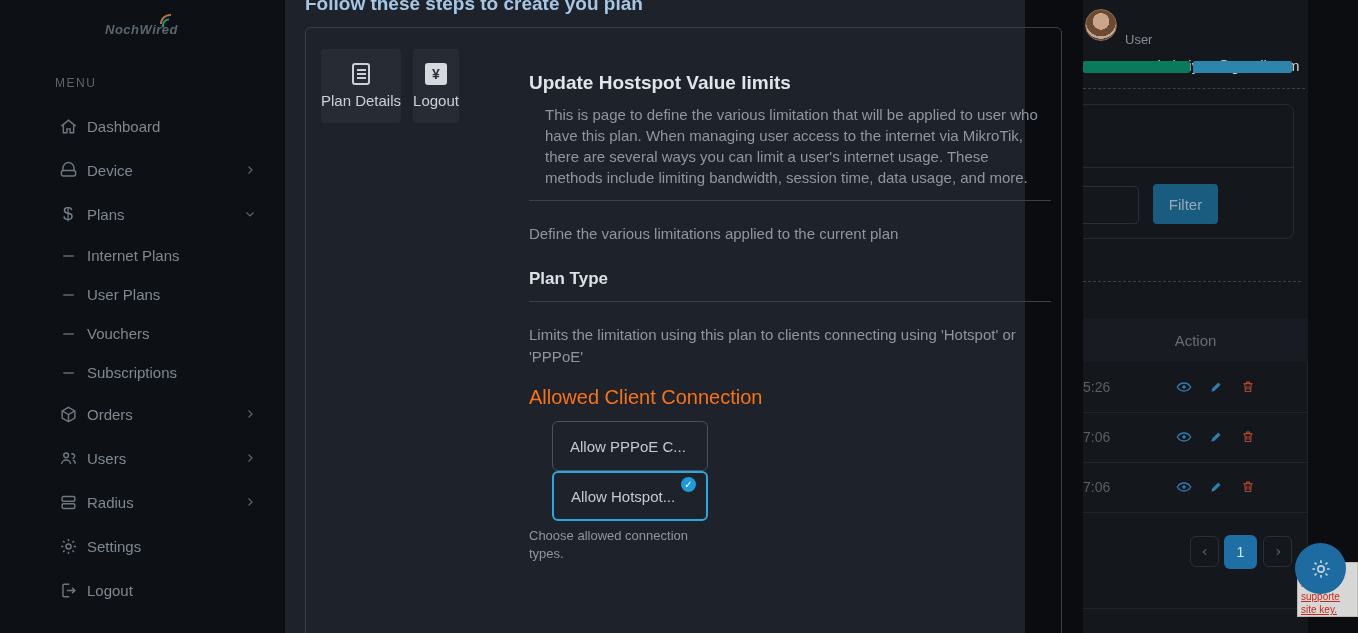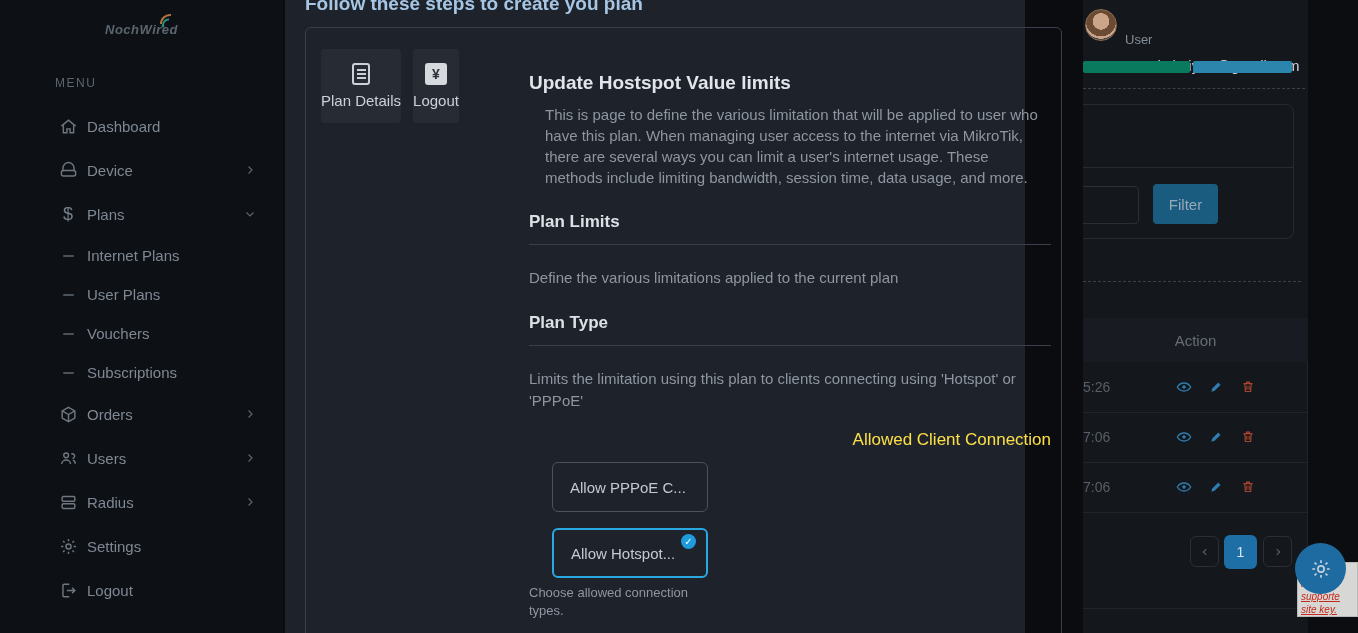--- a/index.html
+++ b/index.html
@@ -33,22 +33,22 @@
     border-left:9px solid #29abe2;border-top:9px solid transparent;border-bottom:9px solid transparent;}
   .icon-page{width:18px;height:22px;border:2px solid currentColor;border-radius:3px;display:flex;flex-direction:column;align-items:center;justify-content:center;gap:2px;box-sizing:border-box;}
   .icon-page .ln{width:9px;height:2px;background:currentColor;}
   .icon-yen{width:22px;height:22px;background:#d6d9dd;color:#2b303a;border-radius:3px;font-weight:bold;font-size:14px;display:flex;align-items:center;justify-content:center;}
   .content{position:absolute;left:223px;top:0;width:522px;color:#8f969f;}
   .content h2{margin:44px 0 0 0;font-size:19px;font-weight:bold;color:#e2e5ea;}
   .content .lead{margin:10px 0 12px 16px;width:505px;font-size:15px;line-height:21px;}
   .content h3{margin:24px 0 0 0;font-size:17px;font-weight:bold;color:#dde1e6;}
   .content hr{border:none;border-top:1px solid #39404b;margin:12px 0 0 0;}
   .content .sect{margin:22px 0 0 0;font-size:15px;line-height:22px;}
-  .field-label{margin:18px 0 0 0;font-size:17px;color:#fde047;text-align:right;}
-  .options{margin:12px 0 0 23px;display:flex;flex-direction:column;gap:16px;width:156px;}
+  .field-label{margin:18px 0 0 0;font-size:20px;color:#f97316;}
+  .options{margin:12px 0 0 23px;display:flex;flex-direction:column;gap:0;width:156px;}
   .opt{height:50px;border:1px solid #4b525c;border-radius:6px;display:flex;align-items:center;padding-left:17px;box-sizing:border-box;font-size:15px;color:#c4cad1;cursor:pointer;position:relative;background:transparent;}
   .opt.selected{border:2px solid #2aa9e0;}
   .badge{position:absolute;top:4px;right:10px;width:15px;height:15px;border-radius:50%;background:#1f9bdc;color:#fff;font-size:10px;display:flex;align-items:center;justify-content:center;}
   .helper{margin:6px 0 0 0;font-size:13px;line-height:18px;width:170px;color:#8f969f;}
   
   .bgpanel{position:absolute;left:1083px;top:0;width:275px;height:633px;background:#14171c;overflow:hidden;}
   .bg-strip{position:absolute;left:225px;top:0;width:50px;height:633px;background:#0b0d11;}
   .avatar{position:absolute;left:2px;top:9px;width:32px;height:32px;border-radius:50%;
     background:radial-gradient(circle at 50% 38%, #caa58a 0 34%, #6b4a33 35% 62%, #c8a186 63% 72%, #3c444d 73%);
     border:1px solid #8a6b50;box-sizing:border-box;cursor:pointer;}
@@ -63,21 +63,21 @@
   .stub-input{position:absolute;left:-8px;top:186px;width:62px;height:36px;border:1px solid #2a2f37;border-radius:4px;background:transparent;}
   .filter-btn{position:absolute;left:70px;top:184px;width:65px;height:40px;background:#1a5b80;border:none;border-radius:4px;color:#97a9b6;font-size:15px;font-family:inherit;cursor:pointer;}
   .table-card{position:absolute;left:-12px;top:318px;width:237px;height:291px;border:1px solid #20242b;border-radius:8px;box-sizing:border-box;}
   .t-head{position:absolute;left:0;top:318px;width:225px;height:44px;background:#181b21;display:flex;align-items:center;justify-content:center;font-size:15px;color:#666d75;}
   .t-row{position:absolute;left:0;width:225px;height:50px;border-bottom:1px solid #20242b;}
   .t-time{position:absolute;left:0;top:17px;font-size:14px;color:#585f66;}
   .act{position:absolute;top:16px;width:17px;height:17px;display:flex;align-items:center;justify-content:center;cursor:pointer;}
   .pg{position:absolute;box-sizing:border-box;border:1px solid #2a2f37;border-radius:6px;background:transparent;color:#5b636b;display:flex;align-items:center;justify-content:center;cursor:pointer;}
   .pg.active{background:#1d6fa5;border:none;color:#d6e6f1;font-size:14px;}
   .fab{position:absolute;left:212px;top:543px;width:51px;height:51px;border-radius:50%;background:#1e6ba1;display:flex;align-items:center;justify-content:center;cursor:pointer;color:#c7d2db;}
-  .recaptcha{position:absolute;left:214px;top:562px;width:61px;height:55px;background:#d7d7d5;border:1px solid #b9b9b7;box-sizing:border-box;overflow:hidden;font-size:10px;color:#c6281c;line-height:13px;padding:14px 8px 0 3px;font-style:italic;}
+  .recaptcha{position:absolute;left:214px;top:562px;width:61px;height:55px;background:#d7d7d5;border:1px solid #b9b9b7;box-sizing:border-box;overflow:hidden;font-size:10px;color:#c6281c;line-height:13px;padding:14px 8px 0 3px;}
   .recaptcha .u{text-decoration:underline;}
 </style>
 </head>
 <body>
 
 <div class="sidebar">
   <div class="logo">
     <span class="logo-text">NochWired</span>
     <svg class="logo-arcs" width="18" height="16" viewBox="0 0 18 16">
       <path d="M4 12 A9 9 0 0 1 14 3" fill="none" stroke="#b4733d" stroke-width="2"></path>
@@ -227,21 +227,20 @@
       <div class="step-card">
         <span class="icon-yen">¥</span>
         <span>Logout</span>
       </div>
     </div>
 
     <div class="content">
       <h2>Update Hostspot Value limits</h2>
       <p class="lead">This is page to define the various limitation that will be applied to user who have this plan. When managing user access to the internet via MikroTik, there are several ways you can limit a user's internet usage. These methods include limiting bandwidth, session time, data usage, and more.</p>
 
-      <h3>Plan Limits</h3>
       <hr>
       <p class="sect">Define the various limitations applied to the current plan</p>
 
       <h3>Plan Type</h3>
       <hr>
       <p class="sect">Limits the limitation using this plan to clients connecting using 'Hotspot' or 'PPPoE'</p>
 
       <div class="field-label">Allowed Client Connection</div>
       <div class="options">
         <div class="opt">

